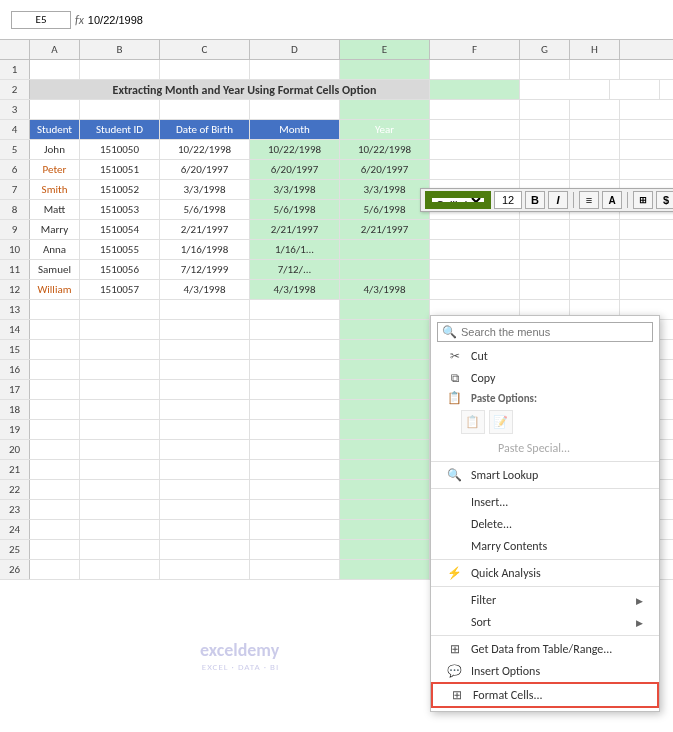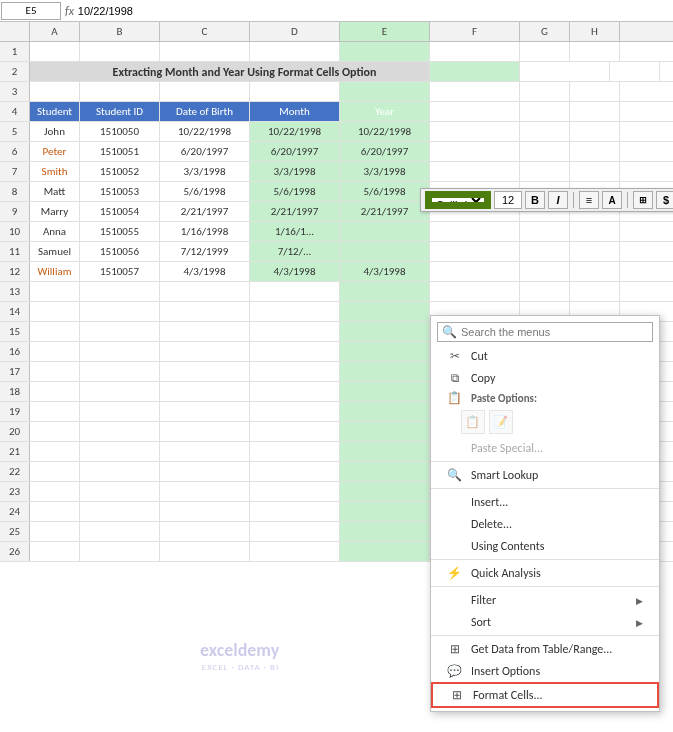--- a/index.html
+++ b/index.html
@@ -188,21 +188,21 @@
     }
 
     .ctx-item {
       padding: 4px 16px;
       display: flex;
       align-items: center;
       gap: 8px;
       cursor: pointer;
       color: #333;
     }
-    .ctx-item.disabled { color: #aaa; cursor: default; }
+    .ctx-item.disabled { color: #aaa; cursor: default; margin-left: 27px; }
     .ctx-item.section-label {
       color: #666;
       font-size: 11px;
       padding: 2px 16px;
       font-weight: 600;
       cursor: default;
     }
 
     .ctx-separator {
       height: 1px;
@@ -225,24 +225,24 @@
     }
 
     
     .ctx-item.highlighted {
       border: 2px solid #e74c3c;
     }
 
     .formula-bar {
       display: flex;
       align-items: center;
-      height: 22px;
+      height: 40px;
       border-bottom: 1px solid #c0c0c0;
       background: #fff;
-      padding: 0 1px;
+      padding: 0 11px;
       gap: 4px;
     }
     .name-box {
       width: 60px;
       height: 18px;
       border: 1px solid #aaa;
       font-size: 11px;
       text-align: center;
       display: flex;
       align-items: center;
@@ -651,21 +651,21 @@
       <span>Insert...</span>
     </div>
 
     <div class="ctx-item">
       <span class="ctx-icon"></span>
       <span>Delete...</span>
     </div>
 
     <div class="ctx-item">
       <span class="ctx-icon"></span>
-      <span>Using Contents</span>
+      <span>Marry Contents</span>
     </div>
 
     <div class="ctx-separator"></div>
 
     <div class="ctx-item">
       <span class="ctx-icon">⚡</span>
       <span>Quick Analysis</span>
     </div>
 
     <div class="ctx-separator"></div>

